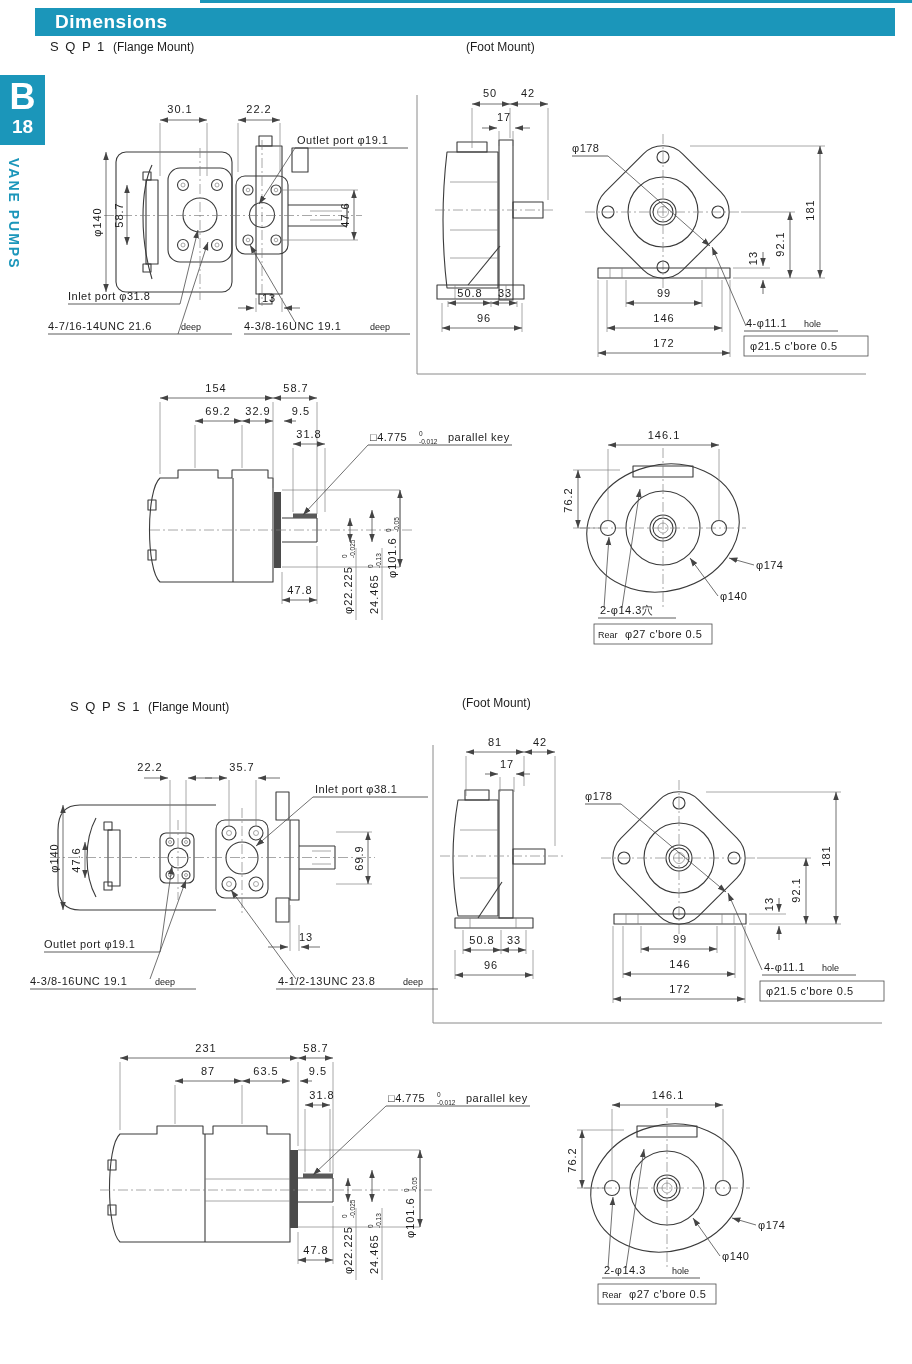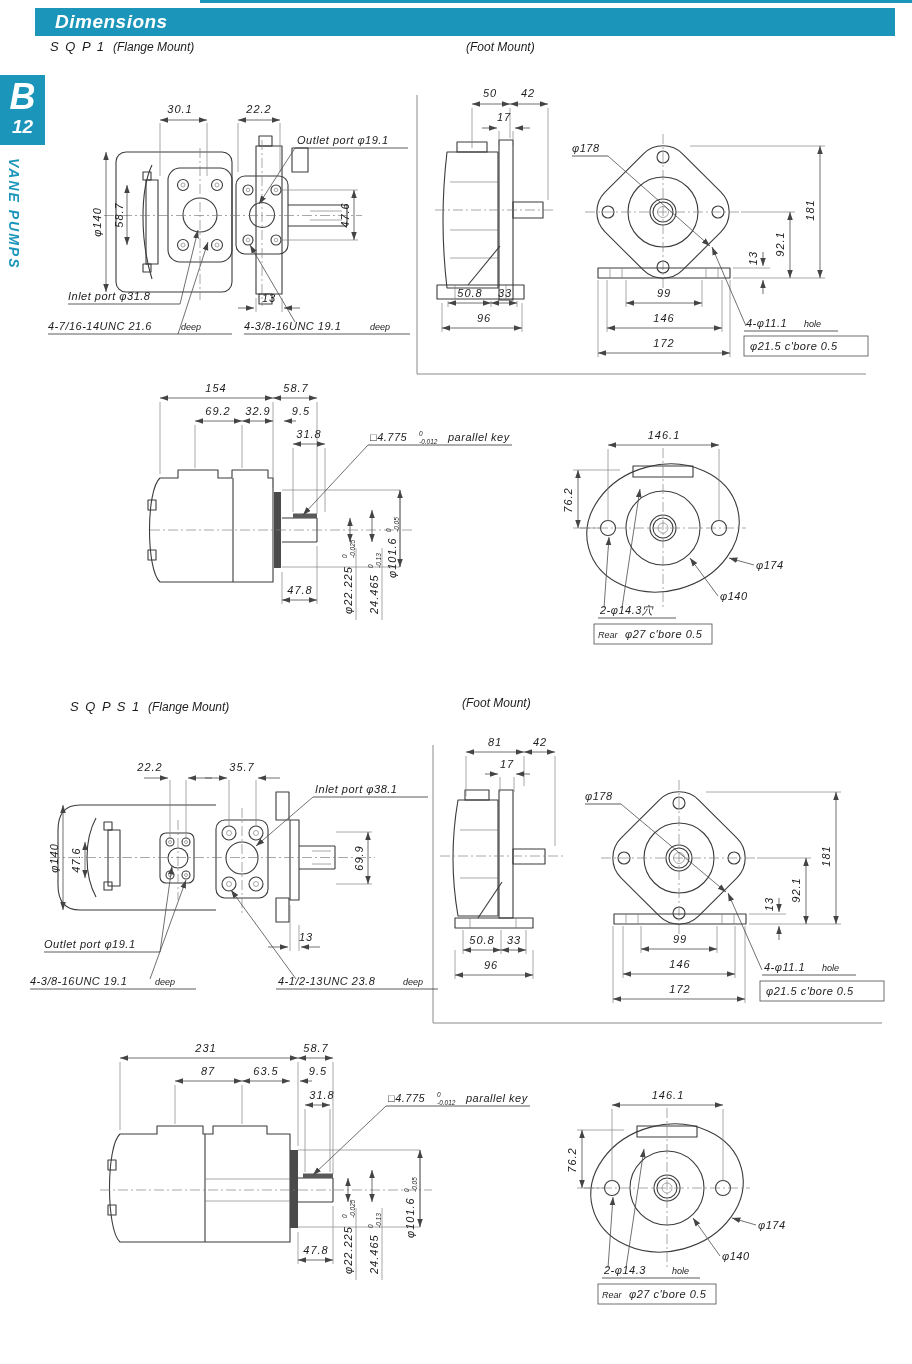--- a/index.html
+++ b/index.html
@@ -1,17 +1,17 @@
 <!DOCTYPE html>
 <html><head>
 <meta charset="utf-8">
 <style>
   html,body{margin:0;padding:0;background:#ffffff;}
   .page{position:relative;width:912px;height:1364px;background:#fff;overflow:hidden;
-        font-family:"Liberation Sans","DejaVu Sans",sans-serif;font-style:italic;}
+        font-family:"Liberation Sans","DejaVu Sans",sans-serif;}
   .topstrip{position:absolute;left:200px;top:0;width:712px;height:3px;background:#1b96ba;}
   .hdrbar{position:absolute;left:35px;top:8px;width:860px;height:28px;background:#1b96ba;}
   .hdrbar span{color:#fff;font-weight:bold;font-size:19px;letter-spacing:.5px;
                position:absolute;left:20px;top:3px;}
   .tab{position:absolute;left:0;top:75px;width:45px;height:70px;background:#1b96ba;
        color:#fff;text-align:center;font-weight:bold;}
   .tab .big{display:block;font-size:36px;line-height:40px;margin-top:2px;}
   .tab .num{display:block;font-size:19px;line-height:20px;}
   .vside{position:absolute;left:6px;top:158px;height:160px;writing-mode:vertical-rl;
          color:#1b96ba;font-weight:bold;font-size:14px;letter-spacing:2px;}
@@ -36,21 +36,21 @@
 </head>
 <body>
 
 <div class="page">
   <div class="topstrip"></div>
   <div class="hdrbar">
     <span>Dimensions</span>
   </div>
   <div class="tab">
     <span class="big">B</span>
-    <span class="num">12</span>
+    <span class="num">18</span>
   </div>
   <div class="vside">VANE PUMPS</div>
 
   <svg width="912" height="1364" viewBox="0 0 912 1364">
     <defs>
       <marker id="ah" viewBox="0 0 10 8" markerWidth="9" markerHeight="7.5" refX="9.3" refY="4" orient="auto-start-reverse" markerUnits="userSpaceOnUse">
         <path d="M0,0.8 L9.3,4 L0,7.2 Z" fill="#444"></path>
       </marker>
     </defs>
 

